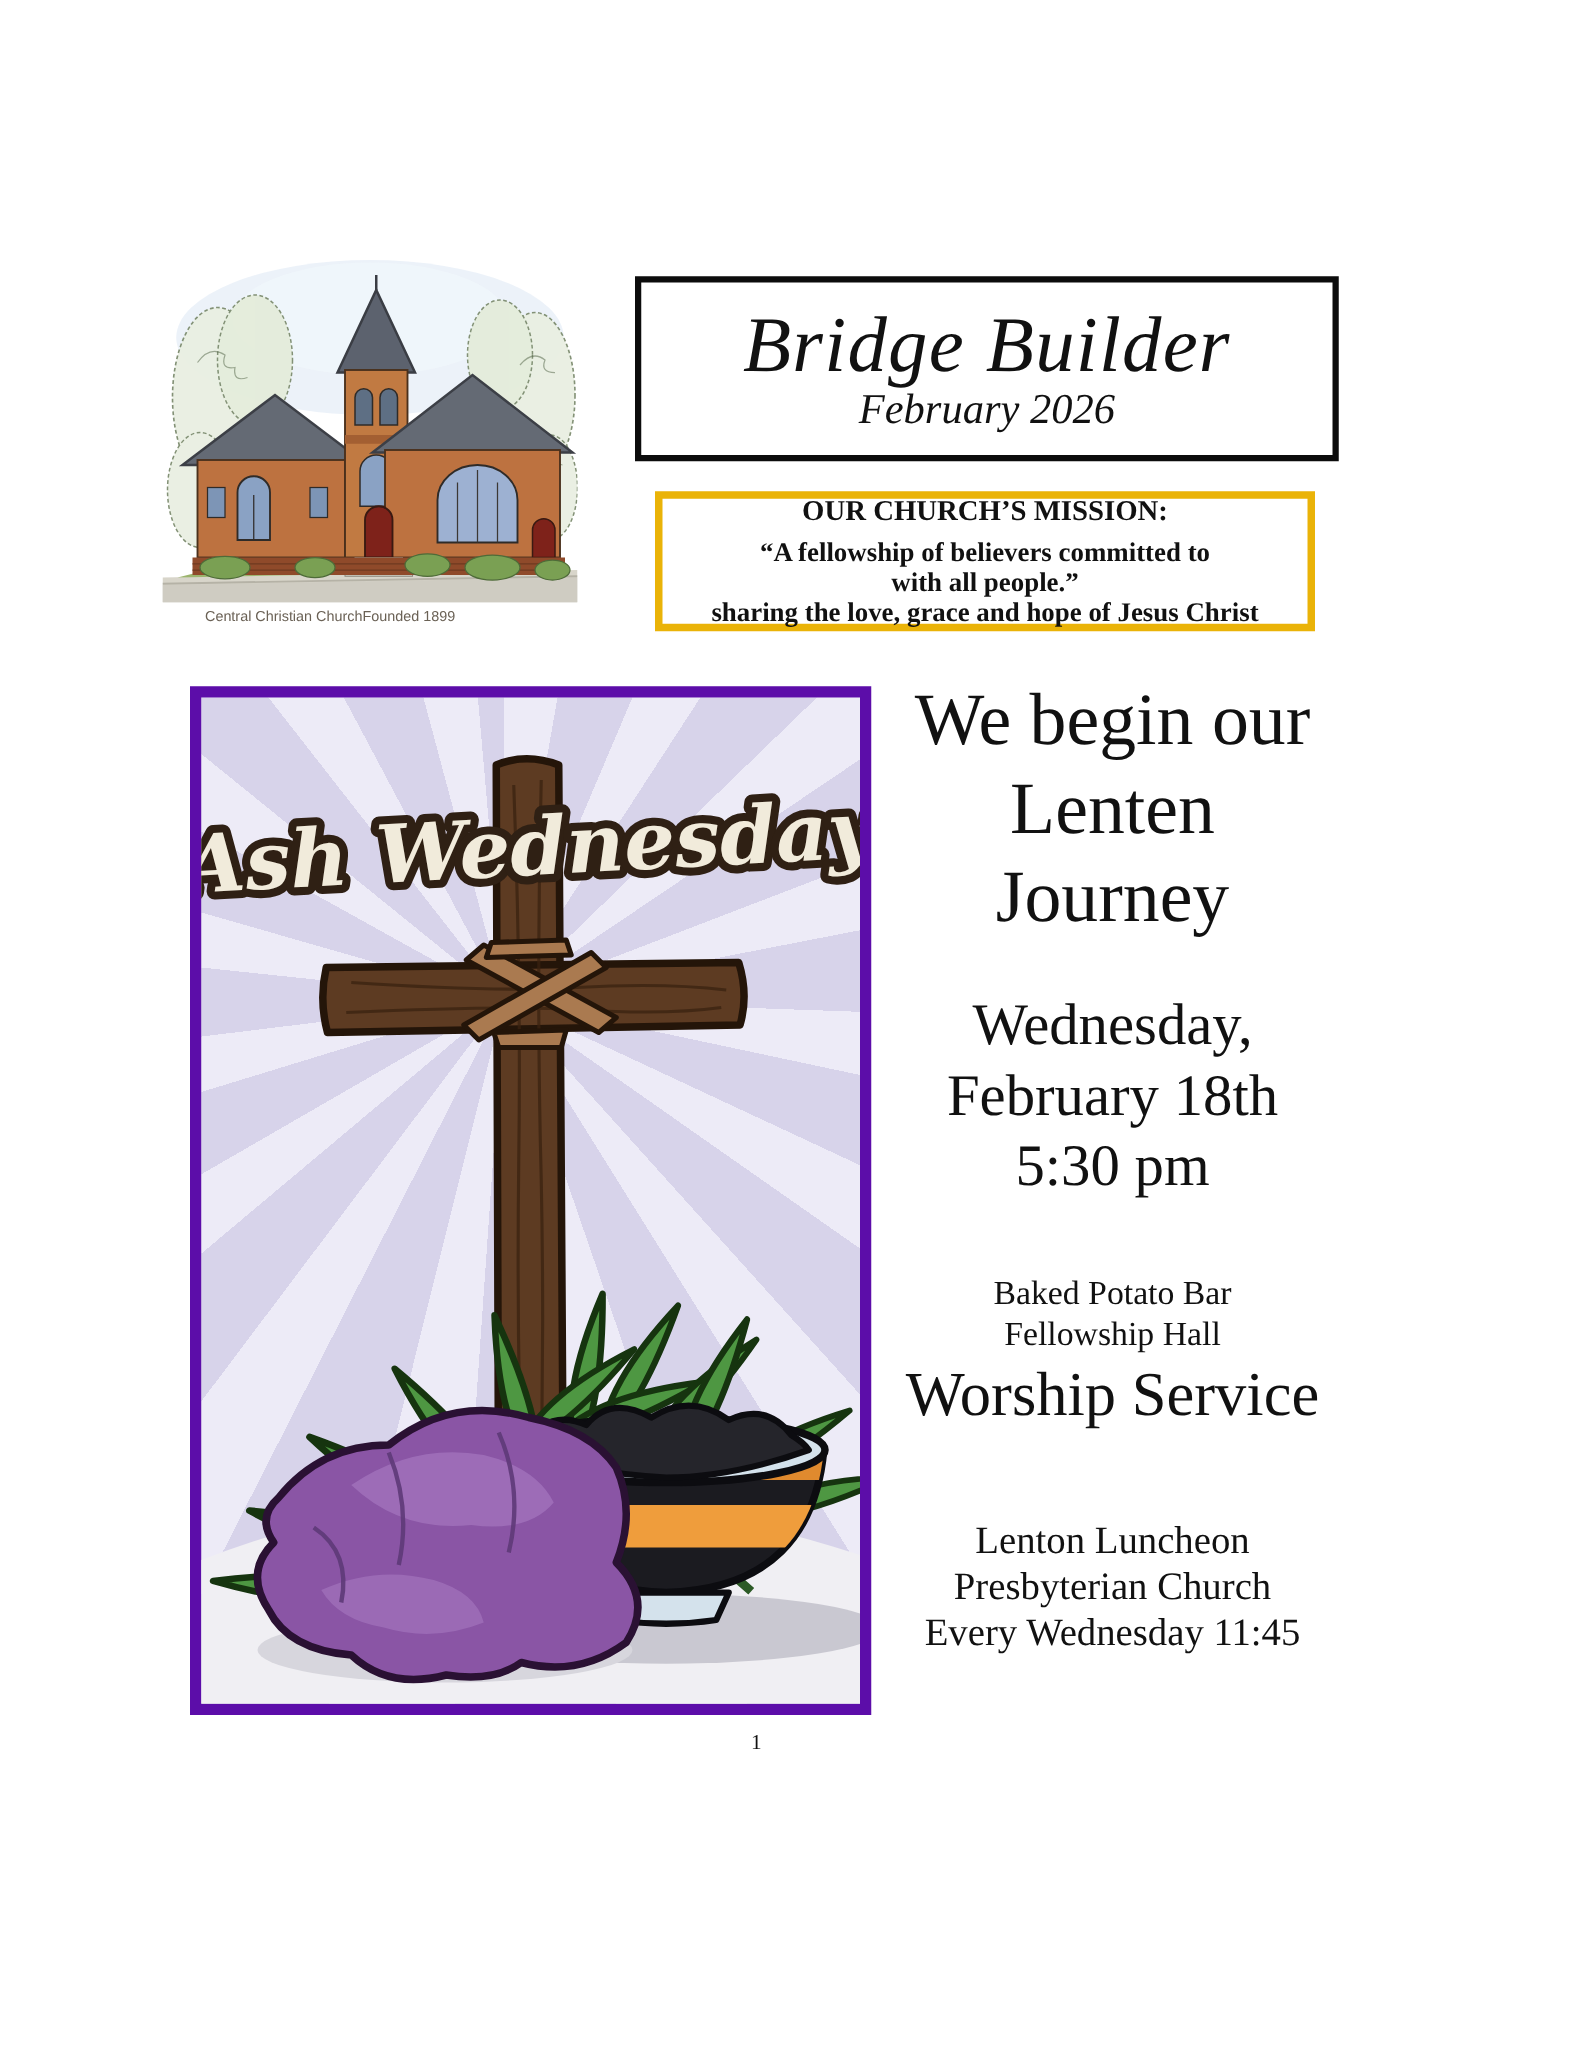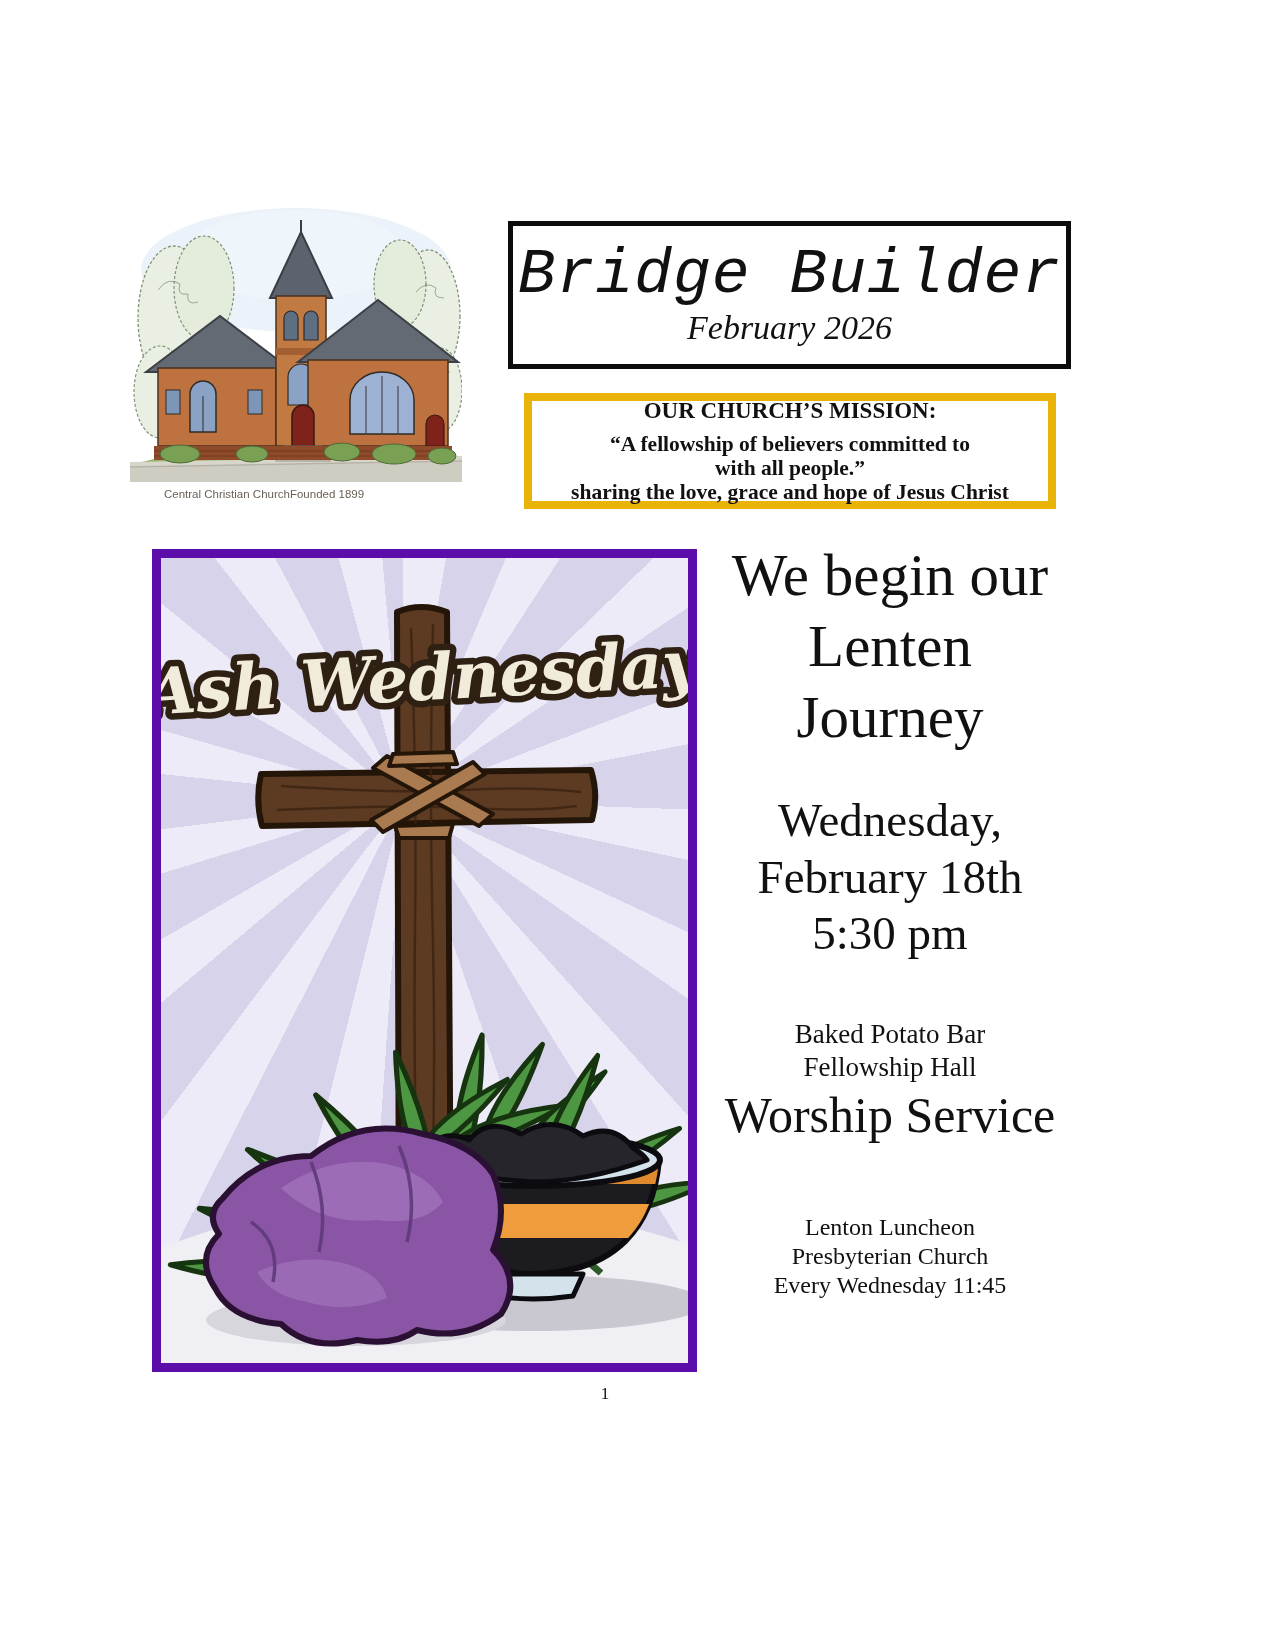--- a/index.html
+++ b/index.html
@@ -10,25 +10,25 @@
   .church-fig{position:absolute;left:130px;top:200px;width:332px;height:302px;background:#fff;}
   .church-fig svg{display:block;width:332px;height:282px;}
   .church-caption{position:absolute;left:0;bottom:2px;width:100%;box-sizing:border-box;
         padding:0 12px 0 34px;display:flex;justify-content:flex-start;
         font-family:"Liberation Sans",sans-serif;font-size:11.5px;color:#6a6155;}
 
   
   .title-box{position:absolute;left:508px;top:221px;width:553px;height:138px;
         border:5px solid #0c0c0c;background:#fff;display:flex;flex-direction:column;
         align-items:center;justify-content:center;text-align:center;}
-  .title-main{font-style:italic;font-size:63px;line-height:1.02;letter-spacing:1px;font-family:Liberation Mono, monospace;}
+  .title-main{font-style:italic;font-size:63px;line-height:1.02;letter-spacing:1px;}
   .title-sub{font-style:italic;font-size:34px;line-height:1.05;margin-top:2px;}
 
   .mission-box{position:absolute;left:524px;top:393px;width:516px;height:100px;
-        border:8px solid #eab308;background:#fff;display:flex;flex-direction:column;
+        border:6px solid #eab308;background:#fff;display:flex;flex-direction:column;
         align-items:center;justify-content:center;text-align:center;}
   .mission-head{font-weight:bold;font-size:23px;line-height:1.1;}
   .mission-quote{font-weight:bold;font-size:21.5px;line-height:1.12;margin-top:8px;}
 
   
   .poster{position:absolute;left:152px;top:549px;width:527px;height:805px;
         border:9px solid #5c0da9;
         background:repeating-conic-gradient(from 0deg at 46% 30%,
                    #edebf7 0deg 10deg,#d7d3ea 10deg 23deg);}
   .poster svg{display:block;width:527px;height:805px;}
@@ -36,21 +36,21 @@
   
   .announce{position:absolute;left:690px;top:540px;width:400px;text-align:center;}
   .head-line{font-size:59px;line-height:1.2;}
   .dt-block{margin-top:40px;}
   .dt-line{font-size:47px;line-height:1.2;}
   .detail-block{margin-top:56px;}
   .detail-line{font-size:27px;line-height:1.25;}
   .service-block{}
   .service-line{font-size:50px;line-height:1.2;}
   .lunch-block{margin-top:68px;}
-  .lunch-line{font-size:24px;line-height:1.2;}
+  .lunch-line{font-size:31px;line-height:1.2;}
 
   .page-number{position:absolute;left:590px;top:1384px;width:30px;text-align:center;
         font-size:17px;}
 </style>
 </head>
 <body>
 
 <div class="page">
 
   <div class="church-fig">

